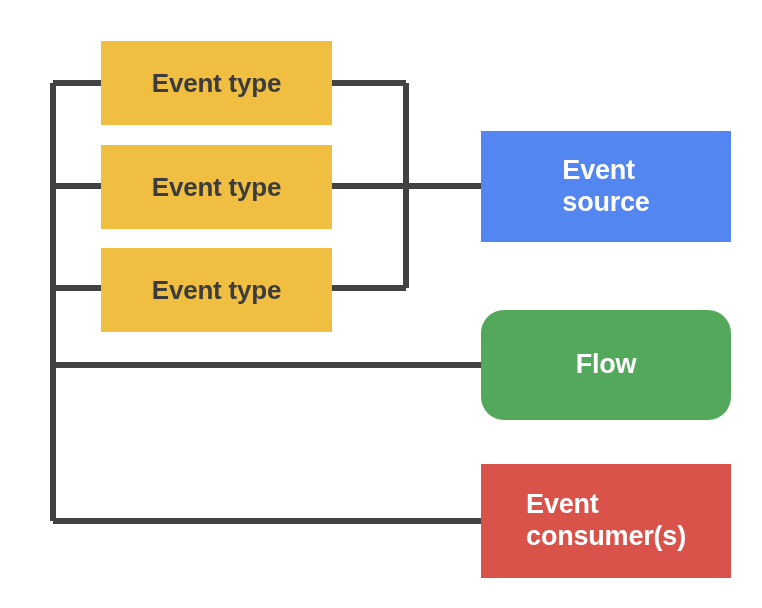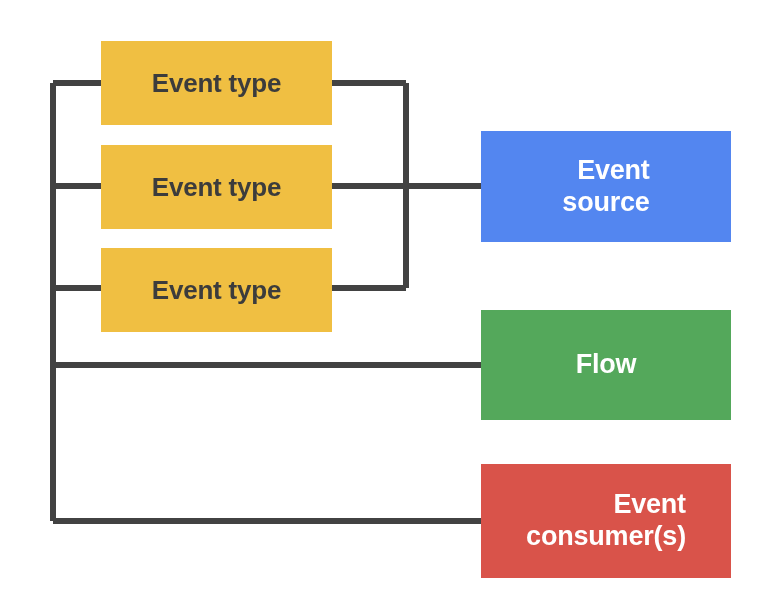--- a/index.html
+++ b/index.html
@@ -23,21 +23,21 @@
     left: 0;
     top: 0;
     width: 762px;
     height: 608px;
   }
   .node {
     position: absolute;
     display: flex;
     align-items: center;
     justify-content: center;
-    text-align: right;
+    text-align: left;
     box-sizing: border-box;
     line-height: 1.18;
     letter-spacing: -0.2px;
     font-weight: bold;
     white-space: pre-line;
     z-index: 2;
   }
   .node-event-type {
     background: #f0bf42;
     color: #3c3c3c;
@@ -45,20 +45,21 @@
   }
   .node-source {
     background: #5386f0;
     color: #ffffff;
     font-size: 27px;
   }
   .node-flow {
     background: #54a85b;
     color: #ffffff;
     font-size: 27px;
+    border-radius: 23px;
   }
   .node-consumer {
     background: #d9534a;
     color: #ffffff;
     font-size: 27px;
   }
 </style>
 </head>
 <body>
 

